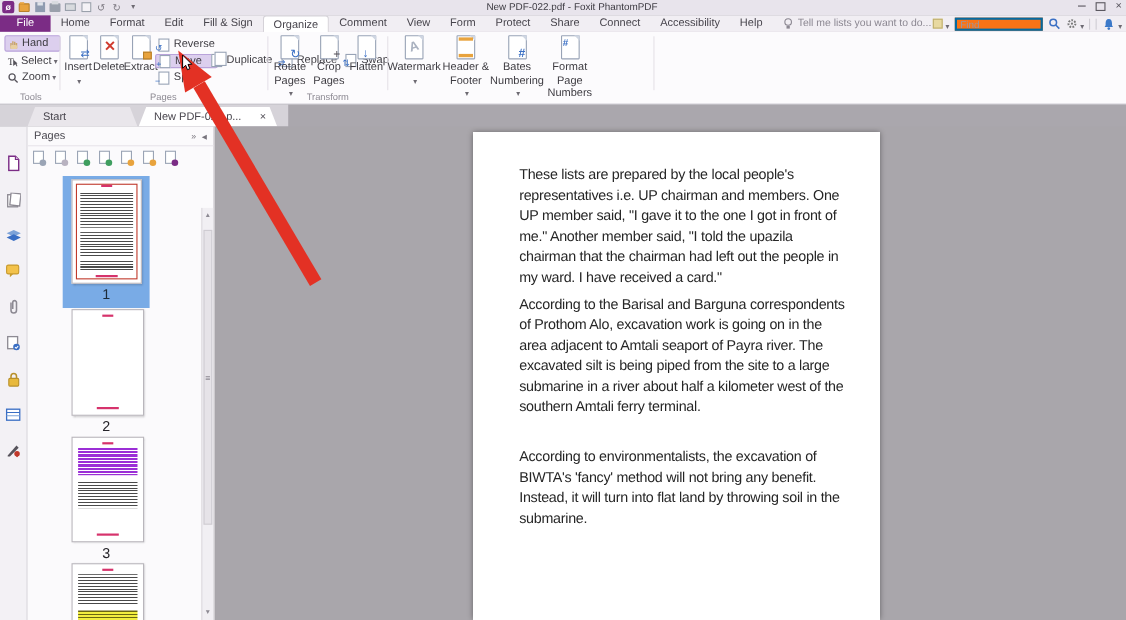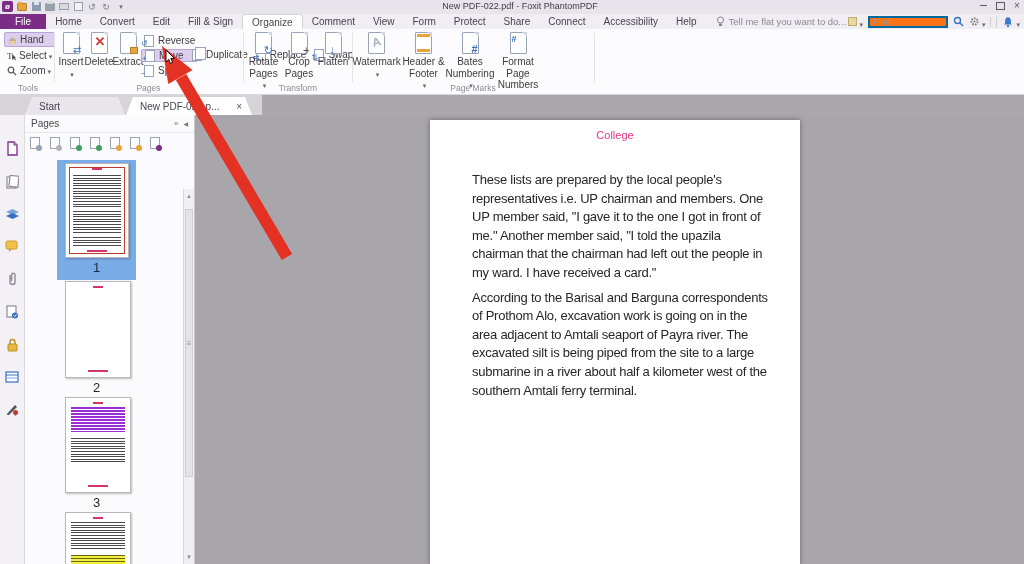--- a/index.html
+++ b/index.html
@@ -159,38 +159,38 @@
     <div class="wincontrols">
       <span class="wc wc-min"></span>
       <span class="wc wc-max"></span>
       <span class="wc wc-close"></span>
     </div>
   </div>
 
   <div class="tabrow">
     <div class="rtab file">File</div>
     <div class="rtab">Home</div>
-    <div class="rtab">Convert</div>
+    <div class="rtab">Format</div>
     <div class="rtab">Edit</div>
     <div class="rtab">Fill &amp; Sign</div>
     <div class="rtab active">Organize</div>
     <div class="rtab">Comment</div>
     <div class="rtab">View</div>
     <div class="rtab">Form</div>
     <div class="rtab">Protect</div>
     <div class="rtab">Share</div>
     <div class="rtab">Connect</div>
     <div class="rtab">Accessibility</div>
     <div class="rtab">Help</div>
     <div class="tellme">
       <svg width="9" height="11" viewBox="0 0 9 11">
           <circle cx="4.5" cy="4" r="3" fill="none" stroke="#8b8791" stroke-width="1"></circle>
           <rect x="3" y="7.5" width="3" height="2.5" fill="#8b8791"></rect>
         </svg>
-      <span>Tell me flat you want to do...</span>
+      <span>Tell me lists you want to do...</span>
     </div>
     <div class="findwrap">
       <span class="mini-ic">
           <span class="hl-ic"></span>
           <span class="dd"></span>
         </span>
       <input class="findbox" placeholder="Find" style="">
       <svg width="11" height="11" viewBox="0 0 11 11">
           <circle cx="4.5" cy="4.5" r="3" fill="none" stroke="#3a6fc4" stroke-width="1.4"></circle>
           <line x1="7" y1="7" x2="10" y2="10" stroke="#3a6fc4" stroke-width="1.4"></line>
@@ -358,21 +358,20 @@
           <span>Bates Numbering</span>
             <span class="dd"></span>
         </div>
         <div class="btn-lg" style="width:50px;">
           <span class="pgico">
               <span class="accent acc-fpn">#</span>
             </span>
           <span>Format Page Numbers</span>
         </div>
       </div>
-      <div class="grouplabel">Page Marks</div>
     </div>
     <div class="gsep" style="left:594px;"></div>
   </div>
 
   <div class="doctabs">
     <div class="lightband"></div>
     <div class="dtab start">
       <span>Start</span>
     </div>
     <div class="dtab activedoc">
@@ -492,24 +491,24 @@
         <div class="ppscroll">
           <span class="scr-up"></span>
           <span class="scr-thumb"></span>
           <span class="scr-down"></span>
         </div>
       </div>
     </div>
 
     <div class="docarea">
       <div class="docpage">
-        <div class="doctitle">College</div>
         <div class="docbody">
           <p>These lists are prepared by the local people's representatives i.e. UP chairman and members. One UP member said, "I gave it to the one I got in front of me." Another member said, "I told the upazila chairman that the chairman had left out the people in my ward. I have received a card."</p>
           <p>According to the Barisal and Barguna correspondents of Prothom Alo, excavation work is going on in the area adjacent to Amtali seaport of Payra river. The excavated silt is being piped from the site to a large submarine in a river about half a kilometer west of the southern Amtali ferry terminal.</p>
+          <p class="gap">According to environmentalists, the excavation of BIWTA's 'fancy' method will not bring any benefit. Instead, it will turn into flat land by throwing soil in the submarine.</p>
         </div>
       </div>
     </div>
   </div>
 
   <svg class="overlay" viewBox="0 0 1024 564">
     <line x1="287" y1="257" x2="181" y2="77" stroke="#e33124" stroke-width="12"></line>
     <polygon points="162,46 192.5,69.9 168.3,84.1" fill="#e33124"></polygon>
     <polygon points="166,50 166,62 168.8,59.4 170.4,63.4 172.6,62.4 170.9,58.6 174.4,58.4" fill="#fff" stroke="#000" stroke-width="0.9"></polygon>
   </svg>

